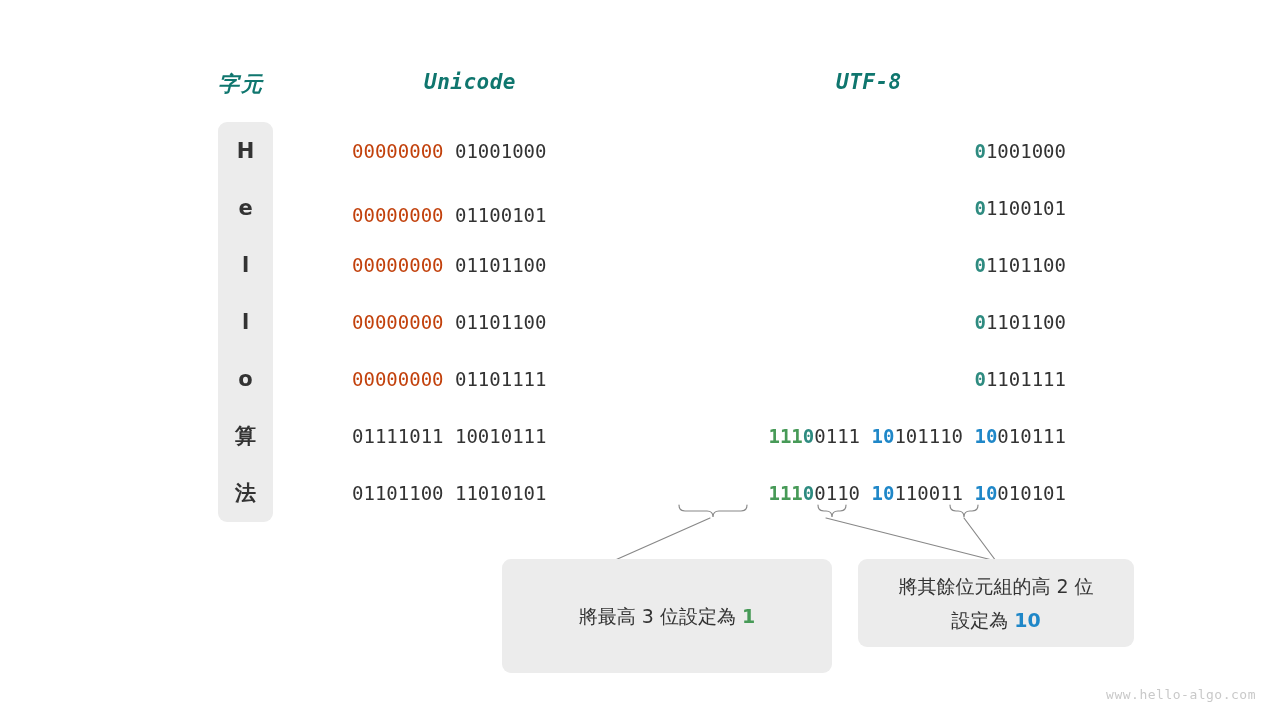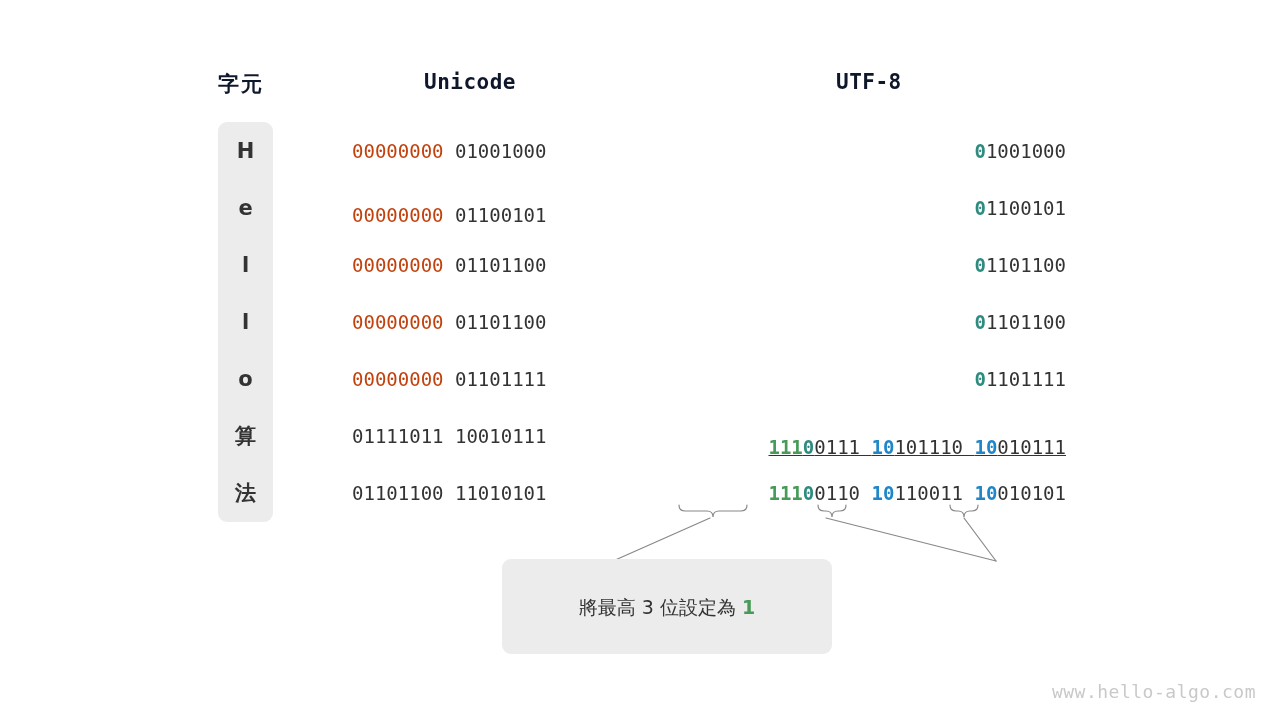--- a/index.html
+++ b/index.html
@@ -18,23 +18,24 @@
     width: 1280px;
     height: 720px;
   }
 
   
   .col-head {
     position: absolute;
     font-family: "DejaVu Sans Mono", monospace;
     font-weight: bold;
     font-size: 21px;
-    color: #0f172a;
+    color: #0f766e;
     letter-spacing: 0.5px;
     white-space: nowrap;
+    font-style: italic;
   }
   #head-char   { left: 218px; top: 70px; font-family: "DejaVu Sans", sans-serif; letter-spacing: 2px; }
   #head-unicode{ left: 424px; top: 70px; }
   #head-utf8   { left: 836px; top: 70px; }
 
   
   #char-panel {
     position: absolute;
     left: 218px;
     top: 122px;
@@ -92,31 +93,31 @@
     border-radius: 9px;
     display: flex;
     flex-direction: column;
     justify-content: center;
     align-items: center;
     font-family: "DejaVu Sans", sans-serif;
     font-size: 19px;
     color: #333333;
     line-height: 34px;
   }
-  #callout-left  { left: 502px; top: 559px; width: 330px; height: 95px; }
+  #callout-left  { left: 502px; top: 559px; width: 330px; height: 114px; }
   #callout-right { left: 858px; top: 559px; width: 276px; height: 88px; }
   .callout .ln { white-space: pre; }
 
   
   #watermark {
     position: absolute;
     right: 24px;
     bottom: 18px;
     font-family: "DejaVu Sans Mono", monospace;
-    font-size: 18px;
+    font-size: 13px;
     color: #c9c9c9;
     letter-spacing: 0.5px;
   }
 </style>
 </head>
 <body>
 
 <div id="stage">
 
   <div class="col-head" id="head-char">字元</div>
@@ -136,21 +137,21 @@
       <div class="bin unicode-cell" style="top: 250px;"><span class="dim">00000000</span><span> 01101100</span></div>
       <div class="bin utf8-cell" style="top: 250px;"><span><span class="teal">0</span><span>1101100</span></span></div>
       <div class="char-cell" style="top: 307px;">l</div>
       <div class="bin unicode-cell" style="top: 307px;"><span class="dim">00000000</span><span> 01101100</span></div>
       <div class="bin utf8-cell" style="top: 307px;"><span><span class="teal">0</span><span>1101100</span></span></div>
       <div class="char-cell" style="top: 364px;">o</div>
       <div class="bin unicode-cell" style="top: 364px;"><span class="dim">00000000</span><span> 01101111</span></div>
       <div class="bin utf8-cell" style="top: 364px;"><span><span class="teal">0</span><span>1101111</span></span></div>
       <div class="char-cell" style="top: 421px;">算</div>
       <div class="bin unicode-cell" style="top: 421px;"><span>01111011</span><span> 10010111</span></div>
-      <div class="bin utf8-cell" style="top: 432px; text-decoration: underline;"><span><span class="green">111</span><span class="teal">0</span><span>0111</span></span><span> <span class="blue">10</span><span>101110</span></span><span> <span class="blue">10</span><span>010111</span></span></div>
+      <div class="bin utf8-cell" style="top: 421px;"><span><span class="green">111</span><span class="teal">0</span><span>0111</span></span><span> <span class="blue">10</span><span>101110</span></span><span> <span class="blue">10</span><span>010111</span></span></div>
       <div class="char-cell" style="top: 478px;">法</div>
       <div class="bin unicode-cell" style="top: 478px;"><span>01101100</span><span> 11010101</span></div>
       <div class="bin utf8-cell" style="top: 478px;"><span><span class="green">111</span><span class="teal">0</span><span>0110</span></span><span> <span class="blue">10</span><span>110011</span></span><span> <span class="blue">10</span><span>010101</span></span></div>
     </div>
 
   <svg id="connectors" viewBox="0 0 1280 720" xmlns="http://www.w3.org/2000/svg">
     <g fill="none" stroke="#888888" stroke-width="1.2" stroke-linecap="round">
 
       <path d="M679,505 q0,6 6,6 h22 q6,0 6,6 q0,-6 6,-6 h22 q6,0 6,-6"></path>
 
@@ -163,16 +164,20 @@
       <path d="M950,505 q0,6 6,6 h2 q6,0 6,6 q0,-6 6,-6 h2 q6,0 6,-6"></path>
 
       <path d="M964,518 L996,561"></path>
     </g>
   </svg>
 
   <div class="callout" id="callout-left">
     <div class="ln"><span>將最高 3 位設定為 </span><span class="green">1</span></div>
   </div>
 
+  <div class="callout" id="callout-right">
+    <div class="ln">將其餘位元組的高 2 位</div>
+    <div class="ln"><span>設定為 </span><span class="blue">10</span></div>
+  </div>
 
   <div id="watermark">www.hello-algo.com</div>
 
 </div>
 
 </body></html>

